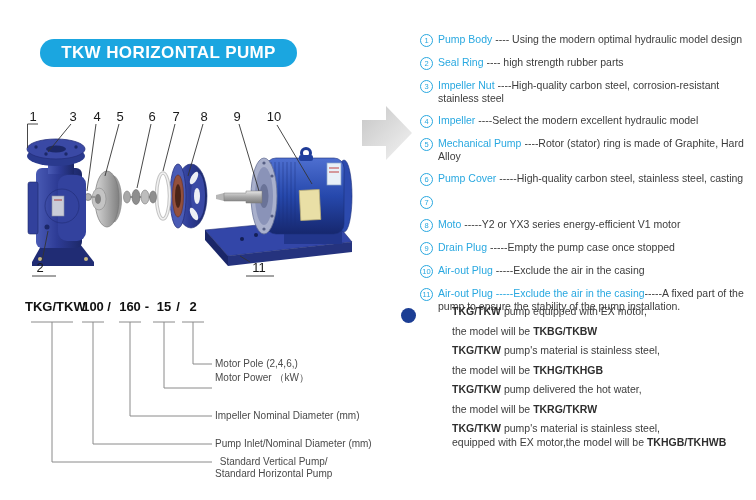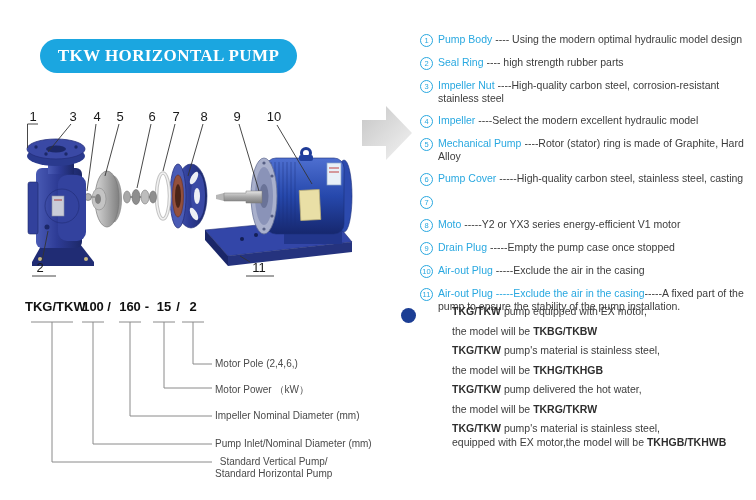--- a/index.html
+++ b/index.html
@@ -1,23 +1,23 @@
 <!DOCTYPE html>
 <html lang="en"><head>
 <meta charset="utf-8">
 <style>
   html,body{margin:0;padding:0;background:#fff;}
   .page{position:relative;width:756px;height:500px;background:#ffffff;
         font-family:"Liberation Sans",sans-serif;overflow:hidden;}
   .scene{position:absolute;left:0;top:0;width:756px;height:500px;}
 
   
-  .banner{position:absolute;left:40px;top:39px;width:257px;height:34px;
+  .banner{position:absolute;left:40px;top:39px;width:257px;height:28px;
           background:#1BA6E0;border-radius:17px;display:flex;align-items:center;
-          justify-content:center;font-family:Liberation Serif, serif;}
+          justify-content:center;}
   .banner span{color:#ffffff;font-weight:bold;font-size:17px;letter-spacing:.4px;}
 
   
   .parts-list{position:absolute;left:420px;top:33px;width:330px;}
   .pl-item{display:flex;gap:5px;margin-bottom:9px;font-size:10.5px;
            line-height:13px;color:#3c3c3c;}
   .pl-num{flex:0 0 auto;width:11px;height:11px;border:1px solid #29A8E0;
           border-radius:50%;color:#29A8E0;font-size:7.5px;display:flex;
           align-items:center;justify-content:center;margin-top:1px;}
   .pl-name{color:#29A8E0;}
@@ -260,21 +260,21 @@
     <span class="m-c" style="left:93px">100</span>
     <span class="m-c" style="left:109px">/</span>
     <span class="m-c" style="left:130px">160</span>
     <span class="m-c" style="left:147px">-</span>
     <span class="m-c" style="left:164px">15</span>
     <span class="m-c" style="left:178px">/</span>
     <span class="m-c" style="left:193px">2</span>
   </div>
 
   <div class="model-label" style="top:358px">Motor Pole (2,4,6,)</div>
-  <div class="model-label" style="top:384px">Motor Power （kW）</div>
+  <div class="model-label" style="top:372px">Motor Power （kW）</div>
   <div class="model-label" style="top:410px">Impeller Nominal Diameter (mm)</div>
   <div class="model-label" style="top:438px">Pump Inlet/Nominal Diameter (mm)</div>
   <div class="model-label" style="top:456px">
     <div>Standard Vertical Pump/</div>
     <div>Standard Horizontal Pump</div>
   </div>
 
   <div class="notes-bullet"></div>
   <div class="notes">
     <div class="note-row"><b>TKG/TKW</b><span> pump equipped with EX motor,</span></div>

